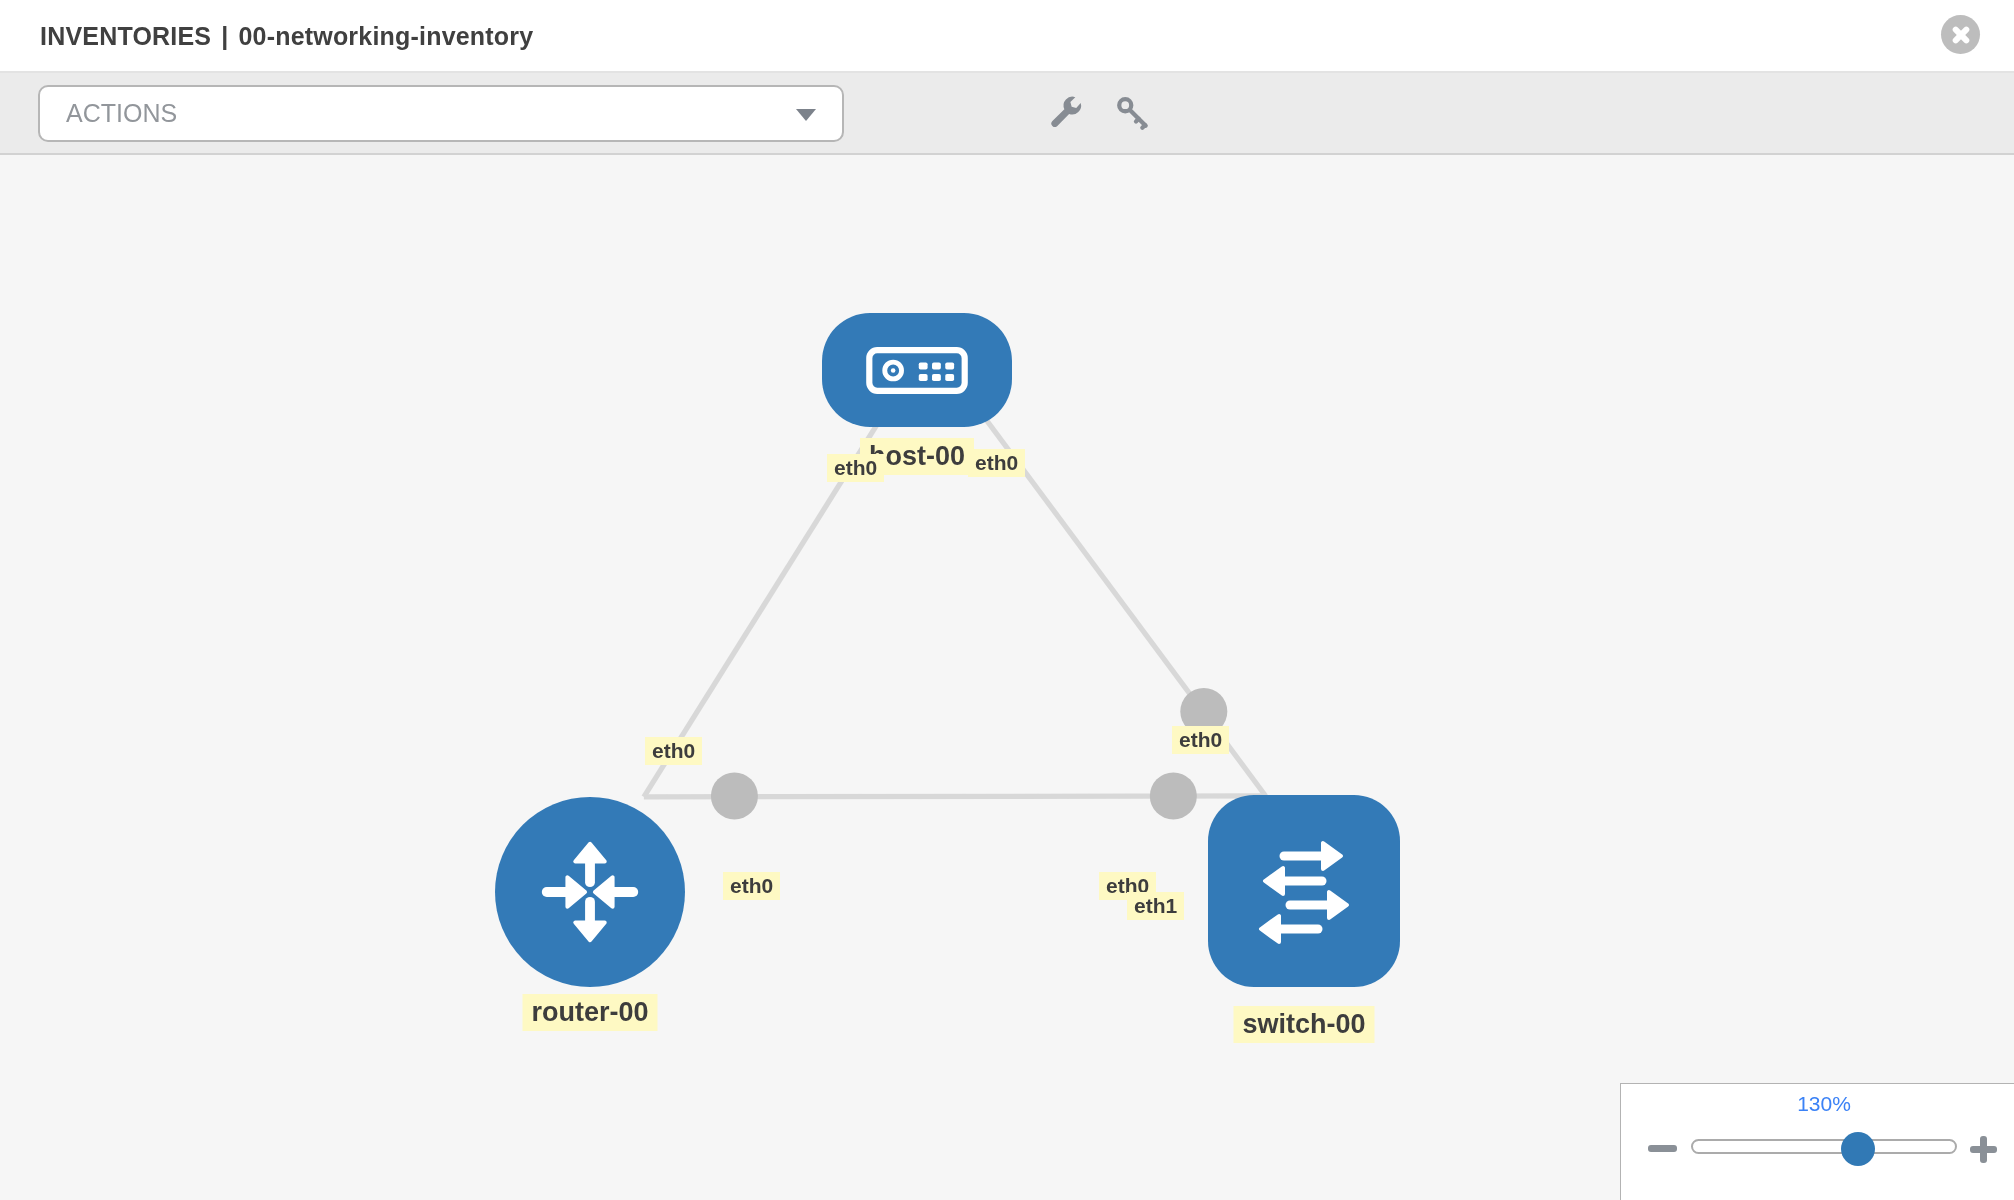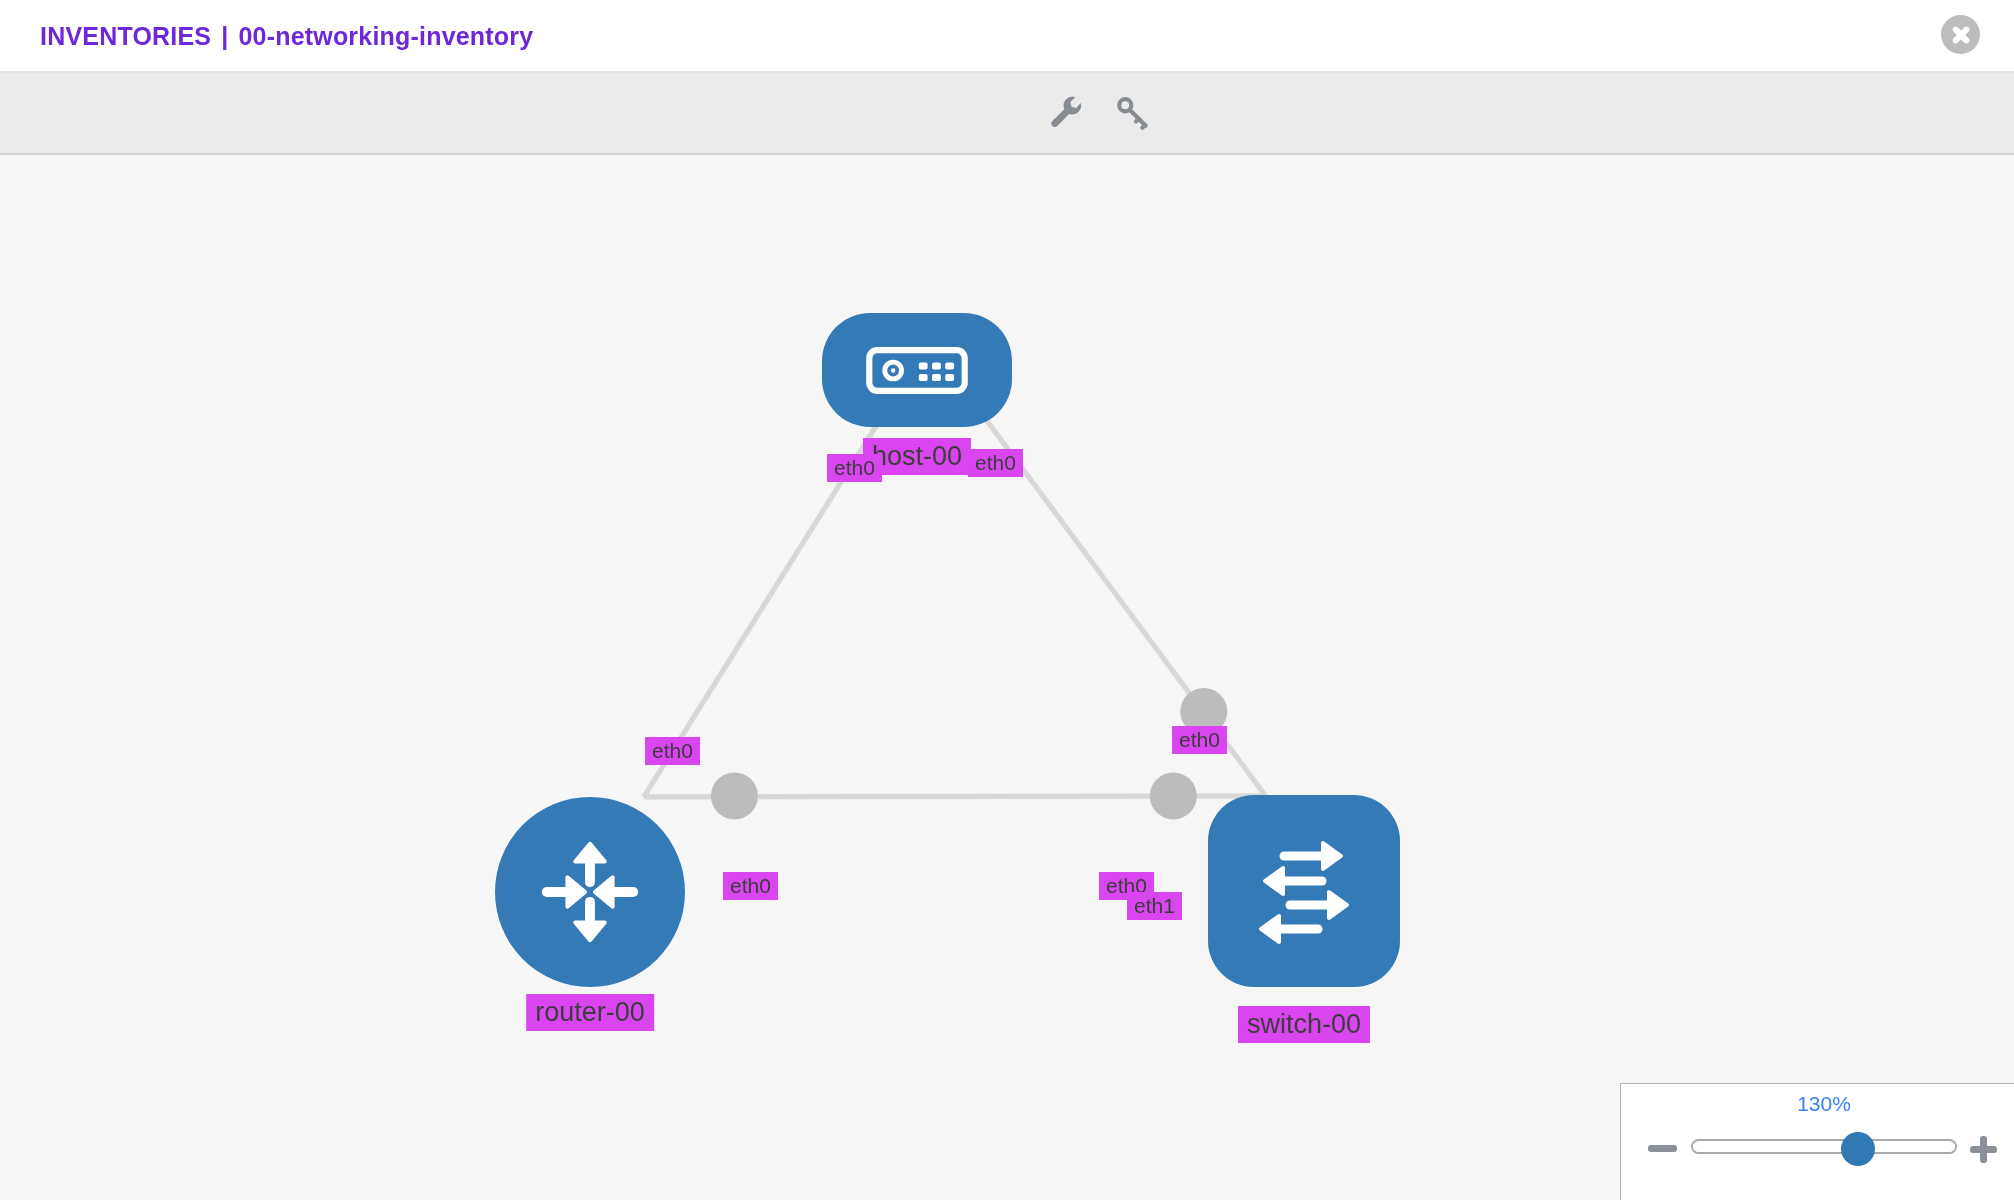--- a/index.html
+++ b/index.html
@@ -3,21 +3,21 @@
 <meta charset="utf-8">
 <style>
   html,body{margin:0;padding:0;background:#fff;}
   .stage{position:relative;width:2014px;height:1200px;overflow:hidden;
          font-family:"Liberation Sans",sans-serif;background:#f6f6f6;}
 
   
   .header{position:absolute;left:0;top:0;width:2014px;height:71px;background:#fff;
           border-bottom:2px solid #e3e3e3;z-index:30;}
   .title{position:absolute;left:40px;top:50%;transform:translateY(-50%);
-         font-size:25px;font-weight:bold;color:#6d28d9;letter-spacing:.2px;white-space:nowrap;}
+         font-size:25px;font-weight:bold;color:#404040;letter-spacing:.2px;white-space:nowrap;}
   .title .sep{margin:0 10px;}
   .close-btn{position:absolute;left:1941px;top:15px;width:39px;height:39px;border-radius:50%;
              background:#bdbdbd;cursor:pointer;}
   .close-btn i{position:absolute;left:50%;top:50%;width:21px;height:6px;background:#fff;border-radius:3px;}
   .close-btn i:nth-child(1){transform:translate(-50%,-50%) rotate(45deg);}
   .close-btn i:nth-child(2){transform:translate(-50%,-50%) rotate(-45deg);}
 
   
   .toolbar{position:absolute;left:0;top:73px;width:2014px;height:80px;background:#ebebeb;
            border-bottom:2px solid #d2d2d2;z-index:30;}
@@ -37,21 +37,21 @@
   
   .canvas{position:absolute;left:0;top:155px;width:2014px;height:1045px;background:#f6f6f6;}
   .net-svg{position:absolute;left:0;top:0;z-index:1;}
 
   .node{position:absolute;background:#337ab7;display:flex;align-items:center;justify-content:center;z-index:5;cursor:pointer;}
   .node svg{display:block;}
   .node-host{left:822px;top:158px;width:190px;height:114px;border-radius:48px;}
   .node-router{left:495px;top:642px;width:190px;height:190px;border-radius:50%;}
   .node-switch{left:1208px;top:640px;width:192px;height:192px;border-radius:46px;}
 
-  .chip{position:absolute;background:#d946ef;color:#3d3d3d;white-space:nowrap;z-index:8;}
+  .chip{position:absolute;background:#fef9c3;color:#3d3d3d;white-space:nowrap;z-index:8;font-weight:bold;}
   .node-label{font-size:27px;padding:3px 9px;transform:translateX(-50%);}
   .if-label{font-size:21px;padding:2px 7px;}
   .lbl-host{left:917px;top:283px;}
   .lbl-router{left:590px;top:839px;}
   .lbl-switch{left:1304px;top:851px;}
   .if-0{left:827px;top:299px;}
   .if-1{left:968px;top:294px;}
   .if-2{left:645px;top:582px;}
   .if-3{left:1172px;top:571px;}
   .if-4{left:723px;top:717px;}
@@ -83,20 +83,24 @@
     <div class="title">
       <span>INVENTORIES</span><span class="sep">|</span><span>00-networking-inventory</span>
     </div>
     <div class="close-btn">
       <i></i>
         <i></i>
     </div>
   </div>
 
   <div class="toolbar">
+    <div class="select select-actions">
+      <span>ACTIONS</span>
+      <span class="caret"></span>
+    </div>
     <div class="tool-icon tool-icon-wrench">
       <svg viewBox="0 0 24 24" fill="currentColor">
         <path d="M21.9 5.7a5.6 5.6 0 0 1-7.3 6.9L7 20.3a2.2 2.2 0 0 1-3.1-3.1l7.7-7.6A5.6 5.6 0 0 1 18.5 2l-3.1 3.1.8 2.9 2.9.8 2.8-3.1z"></path>
       </svg>
     </div>
     <div class="tool-icon tool-icon-key">
       <svg viewBox="0 0 24 24" fill="none" stroke="currentColor" stroke-width="2.7" stroke-linecap="round">
         <circle cx="7.1" cy="7.1" r="3.8"></circle>
         <path d="M10.2 10.2 L20 20"></path>
         <path d="M15.6 15.6 L13.9 17.3"></path>

